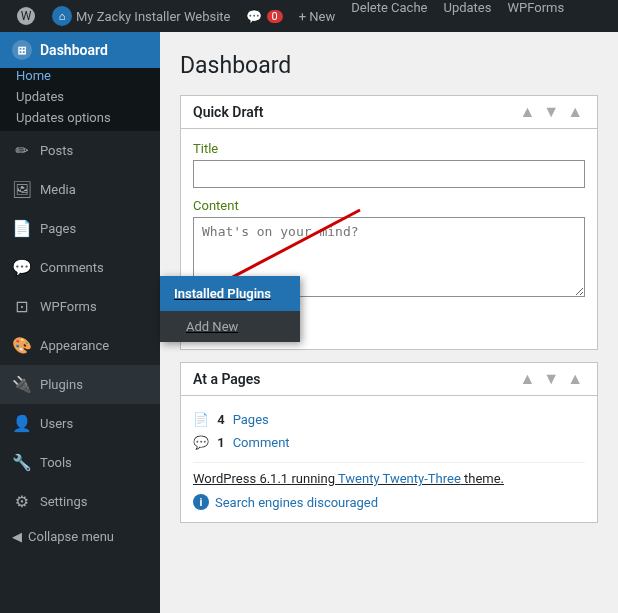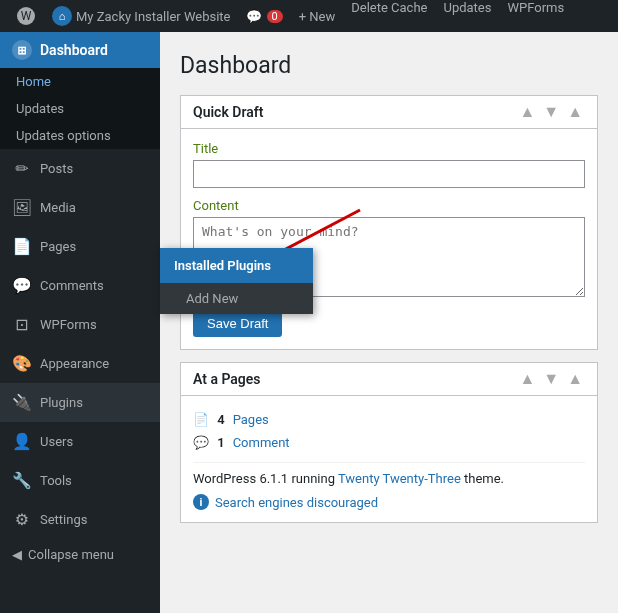--- a/index.html
+++ b/index.html
@@ -73,21 +73,21 @@
     }
     .sidebar-header .dash-icon {
       width: 20px; height: 20px; background: rgba(255,255,255,0.2); border-radius: 50%;
       display: flex; align-items: center; justify-content: center; font-size: 11px;
     }
 
     .sidebar-submenu {
       background: #101517;
     }
     .sidebar-submenu-item {
-      padding: 6px 12px 6px 16px;
+      padding: 0 12px 6px 16px;
       color: #a7aaad;
       cursor: pointer;
       font-size: 13px;
     }
     .sidebar-submenu-item.active { color: #72aee6; }
 
     .sidebar-item {
       padding: 10px 12px;
       display: flex;
       align-items: center;
@@ -199,44 +199,46 @@
     }
     .glance-count { font-weight: 600; }
     .glance-link { color: #2271b1; text-decoration: none; }
 
     .site-info {
       font-size: 13px;
       color: #1d2327;
       margin-top: 8px;
       padding-top: 8px;
       border-top: 1px solid #f0f0f1;
+      text-decoration: underline;
     }
     .site-info a { color: #2271b1; text-decoration: none; }
 
     .discouraged-row {
       display: flex;
       align-items: center;
       gap: 6px;
       margin-top: 8px;
     }
     .info-icon {
       width: 16px; height: 16px; background: #2271b1; border-radius: 50%;
       color: white; display: flex; align-items: center; justify-content: center;
       font-size: 11px; font-weight: bold; flex-shrink: 0;
     }
 
     
     .plugins-popup {
       position: absolute;
       background: #32373c;
       left: 160px;
-      top: 248px;
-      width: 153px;
+      top: 276px;
+      width: 140px;
       z-index: 100;
       box-shadow: 2px 2px 8px rgba(0,0,0,0.4);
+      text-decoration: underline;
     }
     .plugins-popup-header {
       padding: 10px 14px;
       color: #fff;
       font-size: 13px;
       font-weight: 600;
       background: #2271b1;
     }
     .plugins-popup-item {
       padding: 8px 26px;

